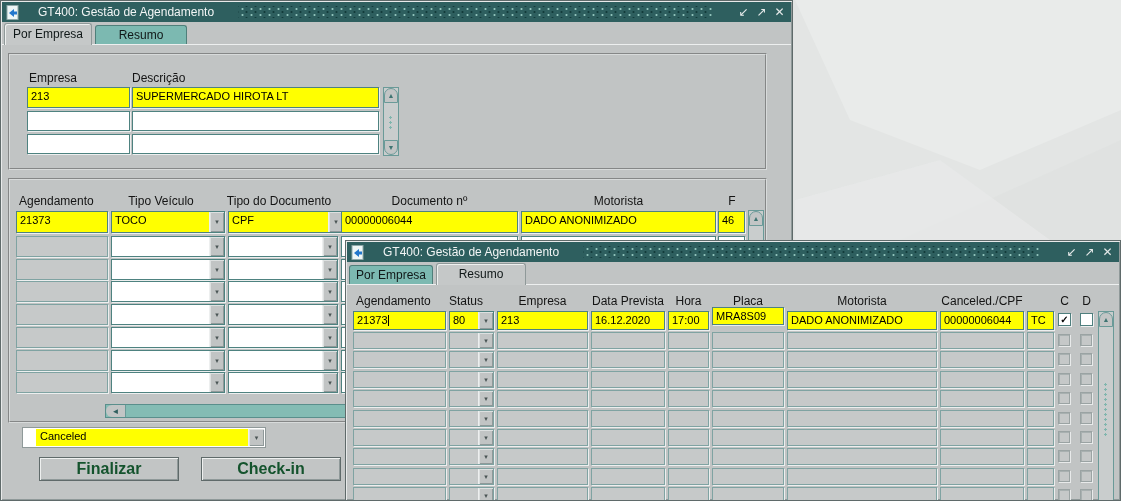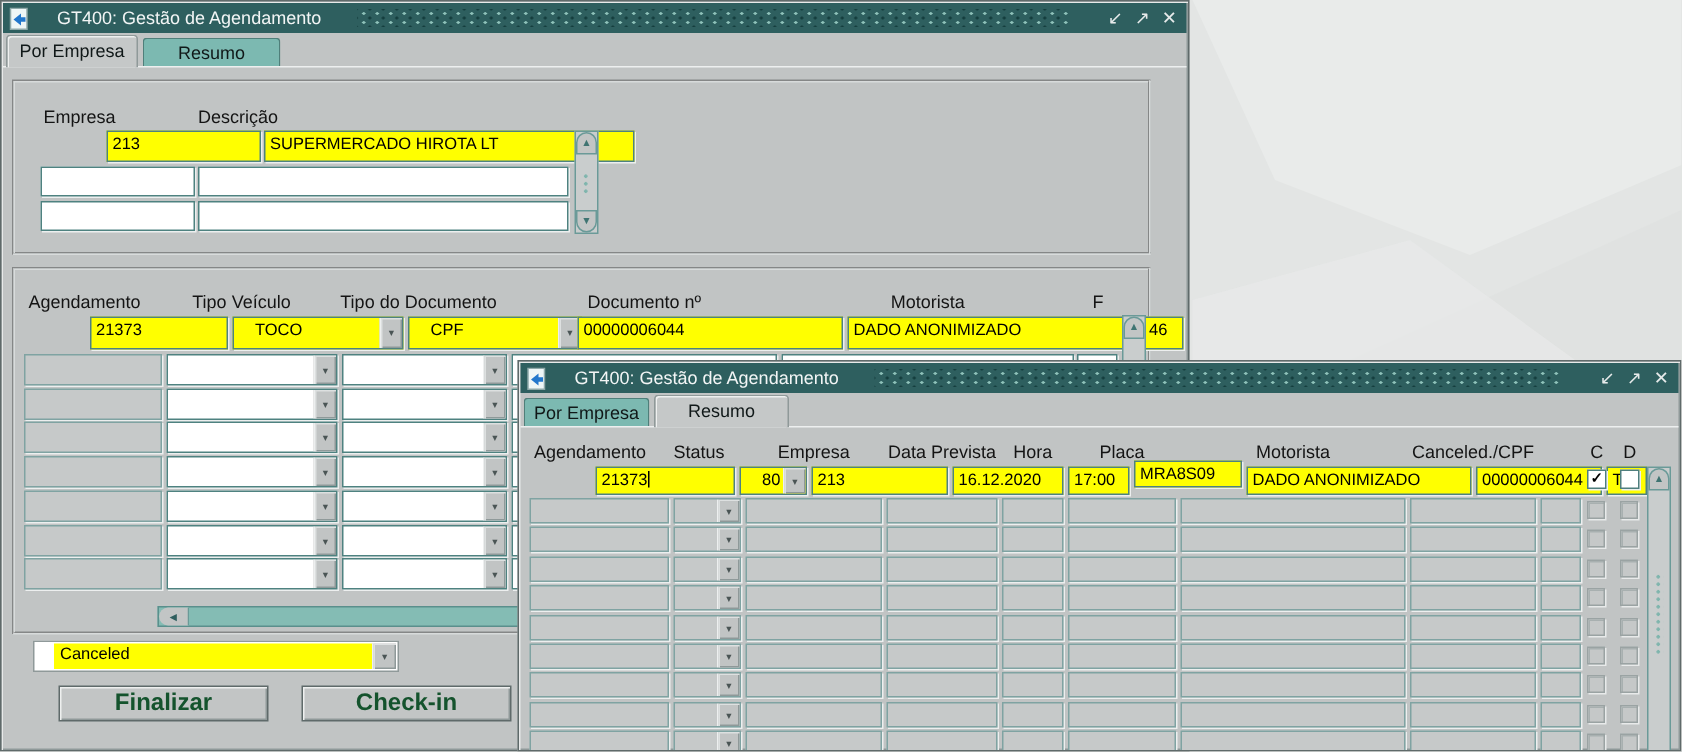--- a/index.html
+++ b/index.html
@@ -32,23 +32,23 @@
 
   .frame{position:absolute;border:2px groove #d8dbdb;box-sizing:border-box;}
   .lbl{position:absolute;font-size:12px;color:#141414;white-space:nowrap;}
   .hdr{position:absolute;font-size:12px;color:#141414;white-space:nowrap;text-align:center;}
 
   .cell{position:absolute;box-sizing:border-box;border:1px solid #4e8280;
     box-shadow:1px 1px 0 #edefef;background:#fff;font-size:11px;padding:2px 3px;
     white-space:nowrap;overflow:hidden;color:#000;}
   .white{background:#fff;}
   .gray{background:#c6c9c9;border-color:#7fa3a2;}
-  .yellow{background:#ffff00;margin-left:44px;}
+  .yellow{background:#ffff00;}
   .combo{padding:0;display:flex;align-items:stretch;}
-  .cfield{flex:1;padding:2px 14px;overflow:hidden;white-space:nowrap;}
+  .cfield{flex:1;padding:2px 3px;overflow:hidden;white-space:nowrap;}
   .carrow{width:14px;min-width:14px;background:#c1c4c4;border-left:1px solid #edefef;
     box-shadow:inset 1px 1px 0 #dde0e0, inset -1px -1px 0 #8f9999;
     font-size:7px;color:#4a5555;display:flex;align-items:center;justify-content:center;}
 
   .caret{display:inline-block;width:1px;height:11px;background:#000;vertical-align:-2px;}
 
   .vscroll{position:absolute;width:16px;background:#c9cdcd;border:1px solid #6a9a98;box-sizing:border-box;}
   .sbtn{position:absolute;left:0;right:0;height:15px;background:#c2c5c5;border:1px solid #6a9a98;
     color:#3f7472;font-size:7px;display:flex;align-items:center;justify-content:center;box-sizing:border-box;}
   .sbtn.up{top:0;border-radius:8px 8px 0 0;}

